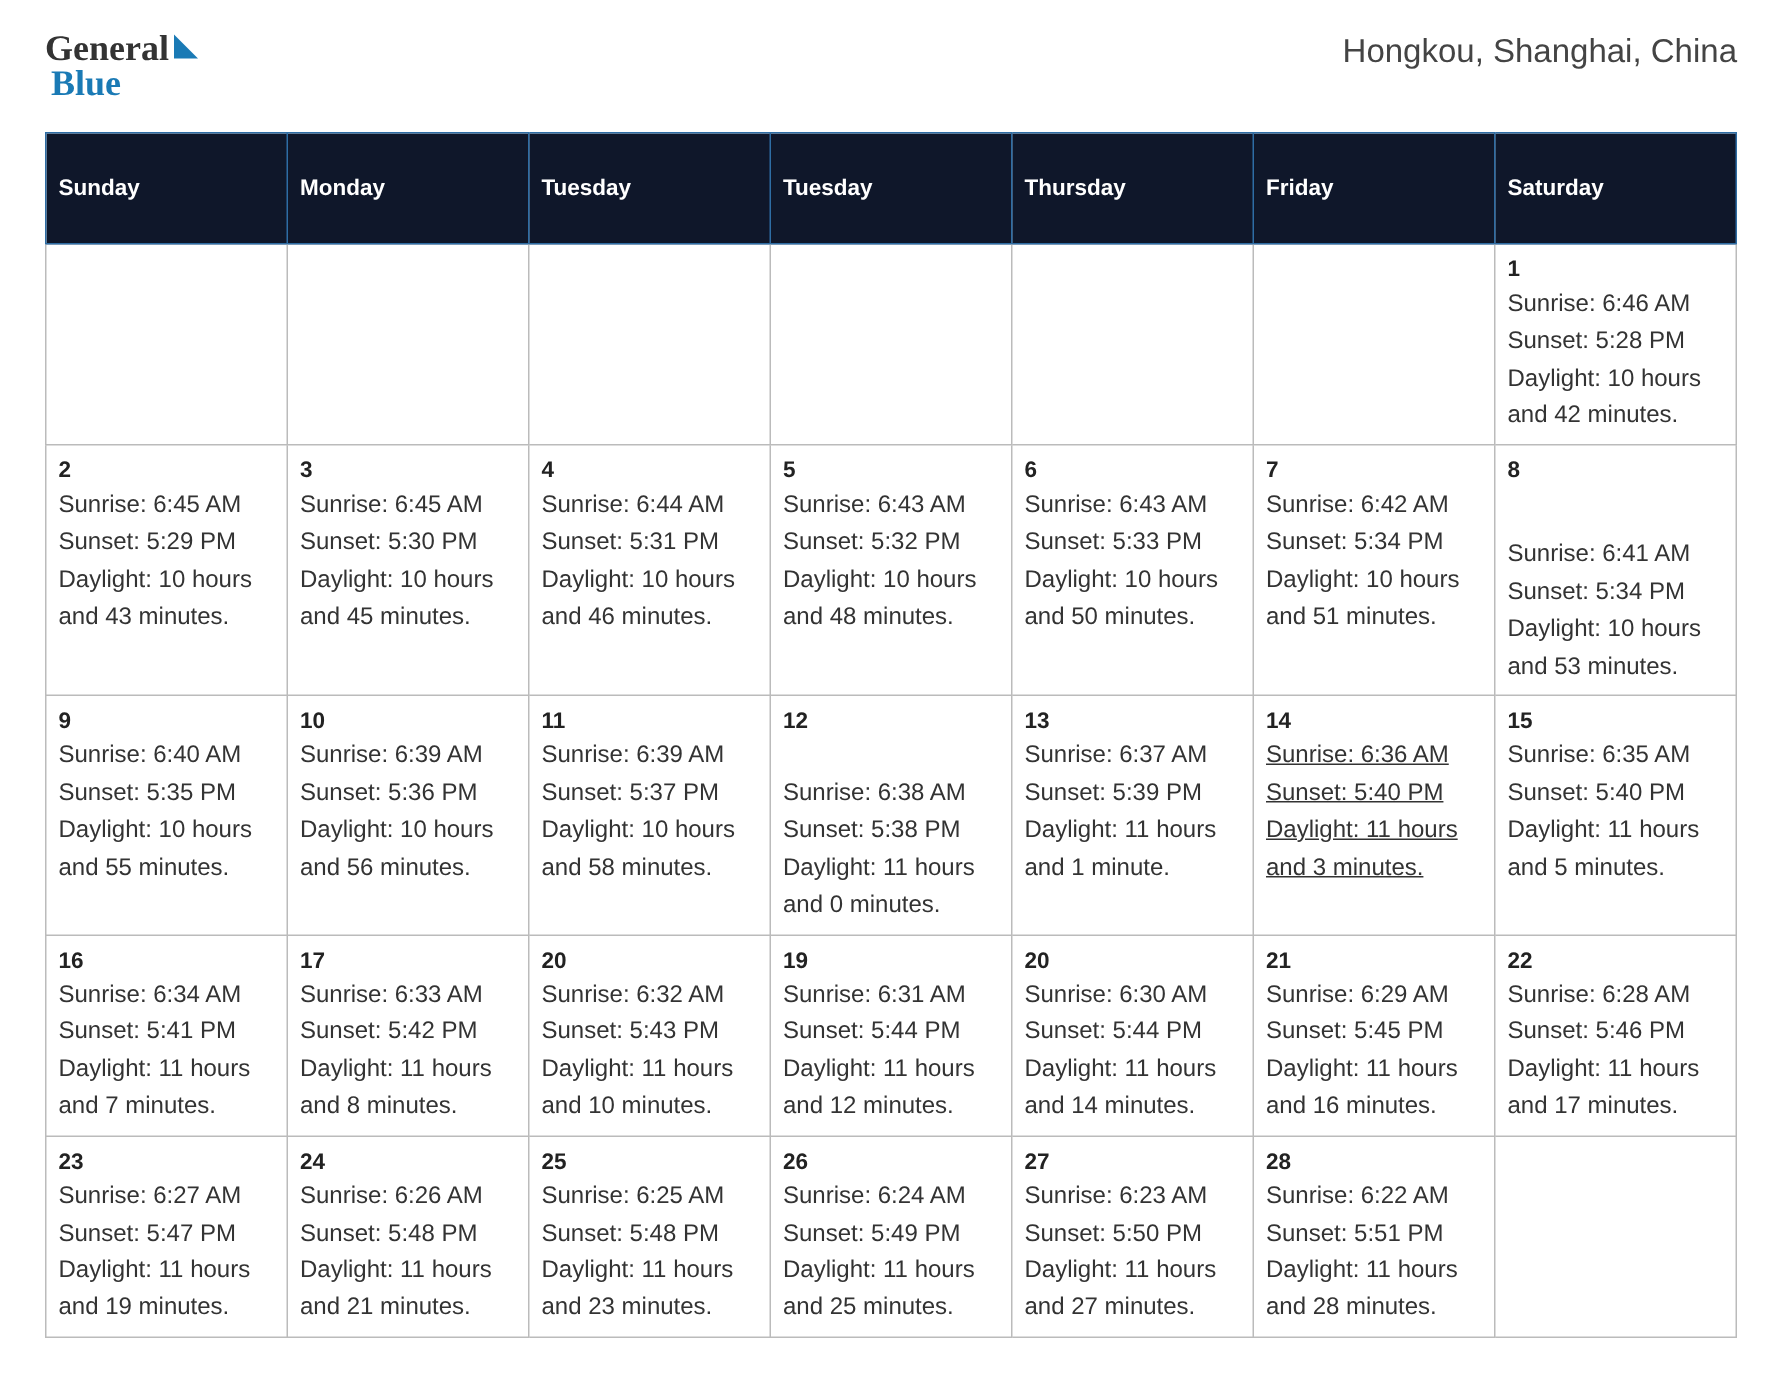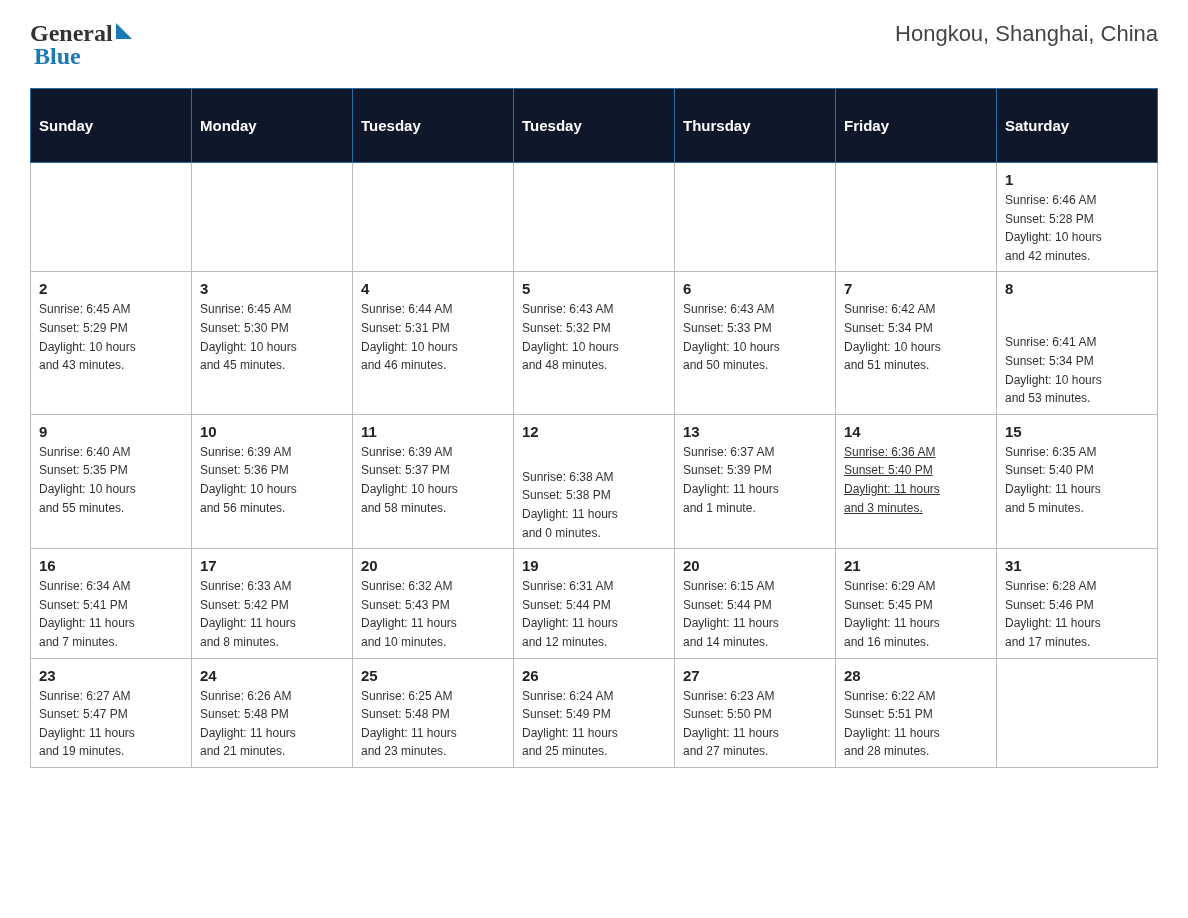--- a/index.html
+++ b/index.html
@@ -56,21 +56,21 @@
       background: #fff;
     }
     .day-number {
       font-size: 15px;
       font-weight: bold;
       color: #222;
       display: block;
       margin-bottom: 3px;
     }
     .day-info {
-      font-size: 12px;
+      font-size: 16px;
       color: #333;
       line-height: 1.55;
     }
     .empty-cell {
       background: #f9f9f9;
     }
     .logo-wrapper {
       display: flex;
       flex-direction: column;
       font-family: Liberation Serif, serif;
@@ -257,34 +257,34 @@
         </td>
         <td>
           <span class="day-number">19</span>
           <div class="day-info" style="white-space: pre-line;">Sunrise: 6:31 AM
 Sunset: 5:44 PM
 Daylight: 11 hours
 and 12 minutes.</div>
         </td>
         <td>
           <span class="day-number">20</span>
-          <div class="day-info" style="white-space: pre-line;">Sunrise: 6:15 AM
+          <div class="day-info" style="white-space: pre-line;">Sunrise: 6:30 AM
 Sunset: 5:44 PM
 Daylight: 11 hours
 and 14 minutes.</div>
         </td>
         <td>
           <span class="day-number">21</span>
           <div class="day-info" style="white-space: pre-line;">Sunrise: 6:29 AM
 Sunset: 5:45 PM
 Daylight: 11 hours
 and 16 minutes.</div>
         </td>
         <td>
-          <span class="day-number">31</span>
+          <span class="day-number">22</span>
           <div class="day-info" style="white-space: pre-line;">Sunrise: 6:28 AM
 Sunset: 5:46 PM
 Daylight: 11 hours
 and 17 minutes.</div>
         </td>
       </tr>
       <tr>
         <td>
           <span class="day-number">23</span>
           <div class="day-info" style="white-space: pre-line;">Sunrise: 6:27 AM

